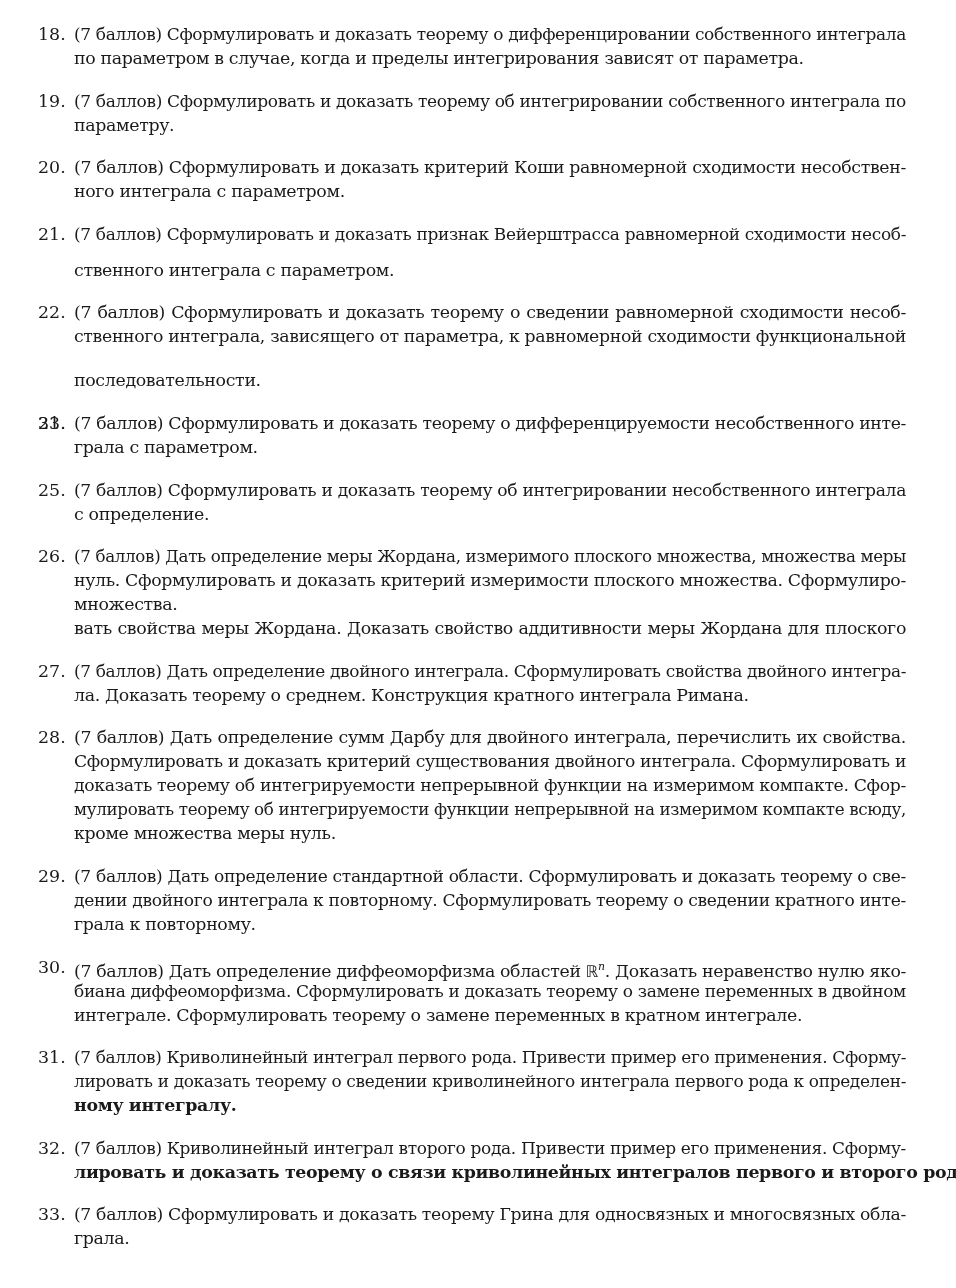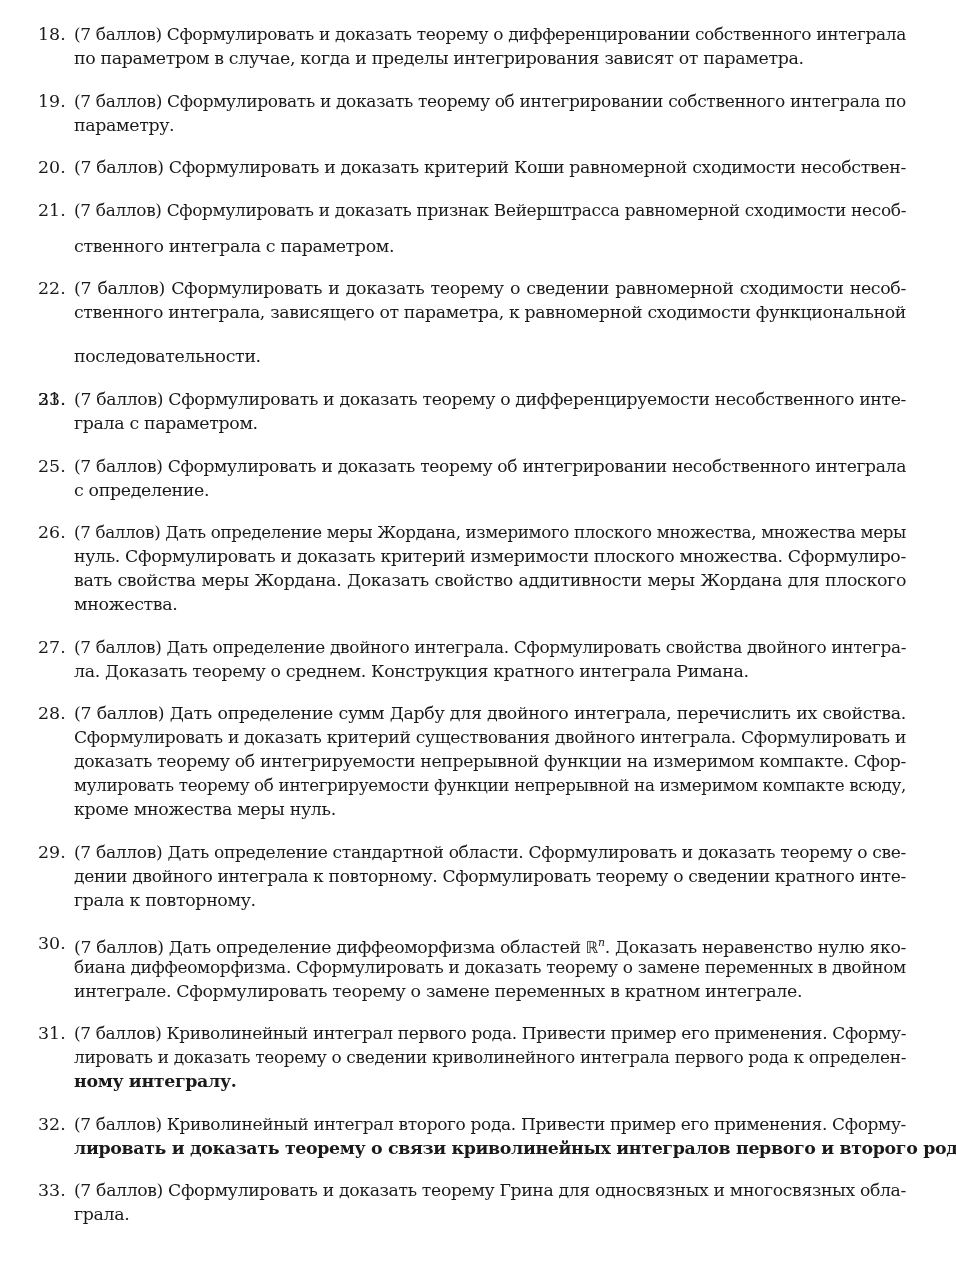--- a/index.html
+++ b/index.html
@@ -87,20 +87,21 @@
       <div class="q-body">
         <span class="q-line" style="display: block; width: 849.547px; transform-origin: left center; transform: scaleX(0.9793);">(7 баллов) Сформулировать и доказать теорему об интегрировании собственного интеграла по</span>
         <span class="q-line last" style="display: block;">параметру.</span>
       </div>
     </li>
 
     <li class="question">
       <span class="q-num">20.</span>
       <div class="q-body">
         <span class="q-line" style="display: block; width: 834.75px; transform-origin: left center; transform: scaleX(0.9967);">(7 баллов) Сформулировать и доказать критерий Коши равномерной сходимости несобствен-</span>
+        <span class="q-line last" style="display: block;">ного интеграла с параметром.</span>
       </div>
     </li>
 
     <li class="question">
       <span class="q-num">21.</span>
       <div class="q-body">
         <span class="q-line" style="display: block; width: 853.359px; transform-origin: left center; transform: scaleX(0.975);">(7 баллов) Сформулировать и доказать признак Вейерштрасса равномерной сходимости несоб-</span>
         <span class="q-line last" style="display: block; margin-top: 12px;">ственного интеграла с параметром.</span>
       </div>
     </li>
@@ -132,22 +133,22 @@
         <span class="q-line" style="display: block; width: 844.188px; transform-origin: left center; transform: scaleX(0.9856);">(7 баллов) Сформулировать и доказать теорему об интегрировании несобственного интеграла</span>
         <span class="q-line last" style="display: block;">с определение.</span>
       </div>
     </li>
 
     <li class="question">
       <span class="q-num">26.</span>
       <div class="q-body">
         <span class="q-line" style="display: block; width: 866.141px; transform-origin: left center; transform: scaleX(0.9606);">(7 баллов) Дать определение меры Жордана, измеримого плоского множества, множества меры</span>
         <span class="q-line" style="display: block; width: 834.891px; transform-origin: left center; transform: scaleX(0.9965);">нуль. Сформулировать и доказать критерий измеримости плоского множества. Сформулиро-</span>
+        <span class="q-line last" style="display: block;">множества.</span>
         <span class="q-line" style="display: block; word-spacing: 0.441px;">вать свойства меры Жордана. Доказать свойство аддитивности меры Жордана для плоского</span>
-        <span class="q-line last" style="display: block;">множества.</span>
       </div>
     </li>
 
     <li class="question">
       <span class="q-num">27.</span>
       <div class="q-body">
         <span class="q-line" style="display: block; width: 854.844px; transform-origin: left center; transform: scaleX(0.9733);">(7 баллов) Дать определение двойного интеграла. Сформулировать свойства двойного интегра-</span>
         <span class="q-line last" style="display: block;">ла. Доказать теорему о среднем. Конструкция кратного интеграла Римана.</span>
       </div>
     </li>

